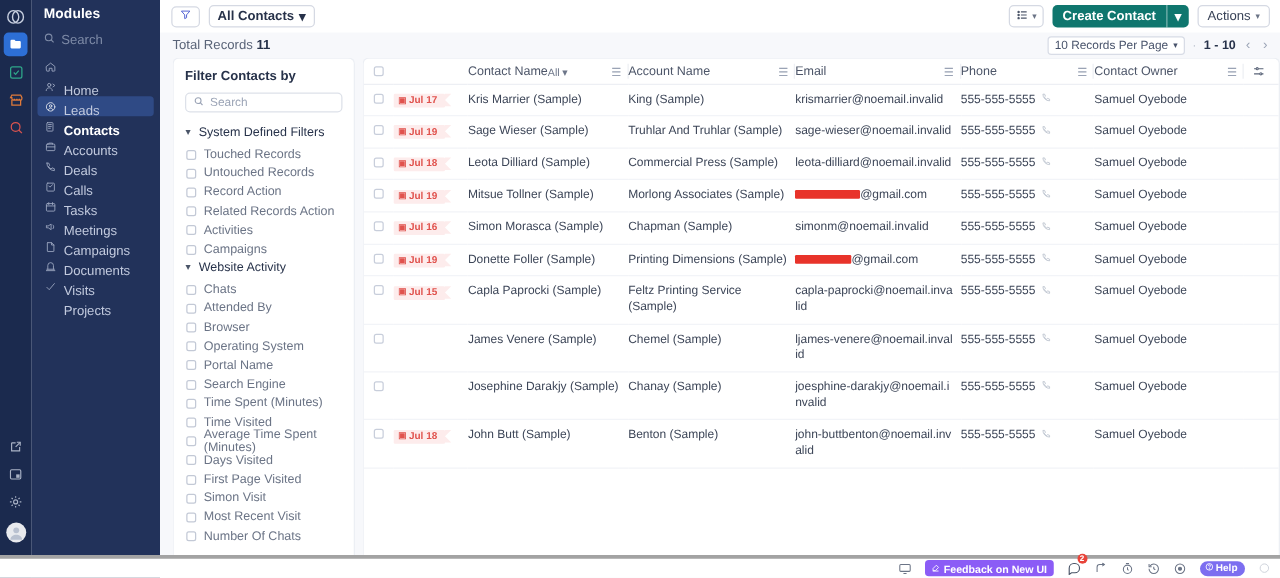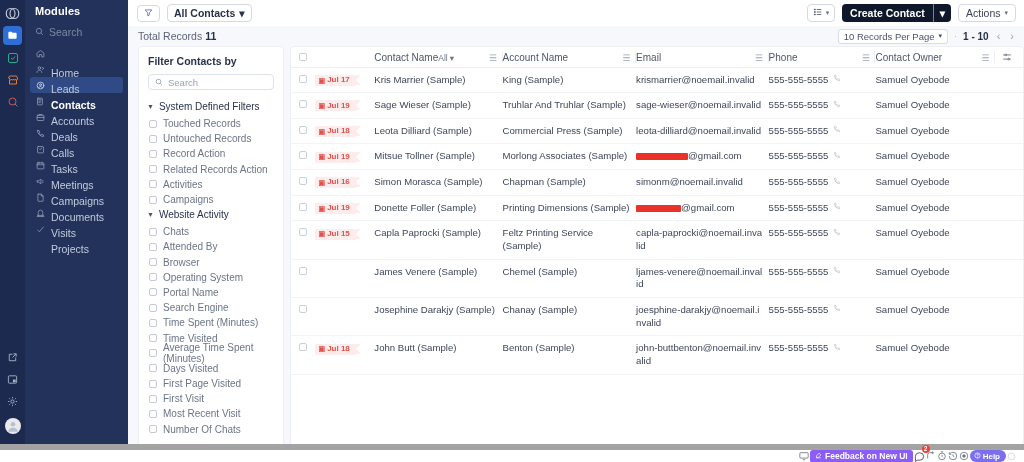--- a/index.html
+++ b/index.html
@@ -82,21 +82,21 @@
     height: 18px; border: 1px solid #d5d9e3; border-radius: 4px; background: #fff;
     display: flex; align-items: center; gap: 4px; padding: 0 6px;
     font-size: 10.5px; font-weight: bold; color: #27324a;
   }
   .topbar-right { margin-left: auto; display: flex; align-items: center; gap: 7px; }
   .icon-sel {
     height: 18px; min-width: 28px; border: 1px solid #d5d9e3; border-radius: 4px; background: #fff;
     display: flex; align-items: center; justify-content: center; gap: 3px; padding: 0 4px;
   }
   .primary-btn {
-    height: 18px; background: #0f172a; color: #fff; border-radius: 4px;
+    height: 18px; background: #0f766e; color: #fff; border-radius: 4px;
     display: flex; align-items: center; font-size: 10.5px; font-weight: bold;
   }
   .primary-btn .lbl { padding: 0 8px; }
   .primary-btn .split { border-left: 1px solid rgba(255,255,255,.45); padding: 0 6px; height: 100%; display:flex; align-items:center;}
   .ghost-btn {
     height: 18px; border: 1px solid #d5d9e3; border-radius: 4px; background: #fff;
     display: flex; align-items: center; gap: 4px; padding: 0 7px;
     font-size: 10.5px; color: #394358;
   }
 
@@ -186,22 +186,22 @@
   .redact {
     display: inline-block; background: #e8332a; color: transparent;
     height: 7px; border-radius: 1px; vertical-align: -1px;
   }
   .phone-cell { display: flex; align-items: center; gap: 5px; }
   .ph-ic { color: #b9c0cd; font-size: 9px; }
 
   
   .bottombar {
     position: absolute; left: 0; bottom: 0; width: 1024px; height: 18px;
-    background: #ffffff; border-top: 6px solid #a3a3a3;
-    display: flex; align-items: center; justify-content: flex-end; gap: 1px;
+    background: #ffffff; border-top: 3px solid #a3a3a3;
+    display: flex; align-items: center; justify-content: flex-end; gap: 11px;
     padding-right: 8px;
   }
   .bb-ico { color: #6b7486; font-size: 10px; display: flex; align-items: center; }
   .feedback-chip {
     background: #8b5cf6; color: #fff; font-size: 8.5px; font-weight: bold;
     border-radius: 3px; padding: 1.5px 5px; display: flex; align-items: center; gap: 3px;
   }
   .bb-wrap { position: relative; display: flex; align-items: center; }
   .badge {
     position: absolute; top: -6px; right: -5px; background: #e8443a; color: #fff;
@@ -556,21 +556,21 @@
             <div class="fp-opt">
               <span class="cbox"></span>
               <span>Days Visited</span>
             </div>
             <div class="fp-opt">
               <span class="cbox"></span>
               <span>First Page Visited</span>
             </div>
             <div class="fp-opt">
               <span class="cbox"></span>
-              <span>First Visit</span>
+              <span>Simon Visit</span>
             </div>
             <div class="fp-opt">
               <span class="cbox"></span>
               <span>Most Recent Visit</span>
             </div>
             <div class="fp-opt">
               <span class="cbox"></span>
               <span>Number Of Chats</span>
             </div>
           </div>

